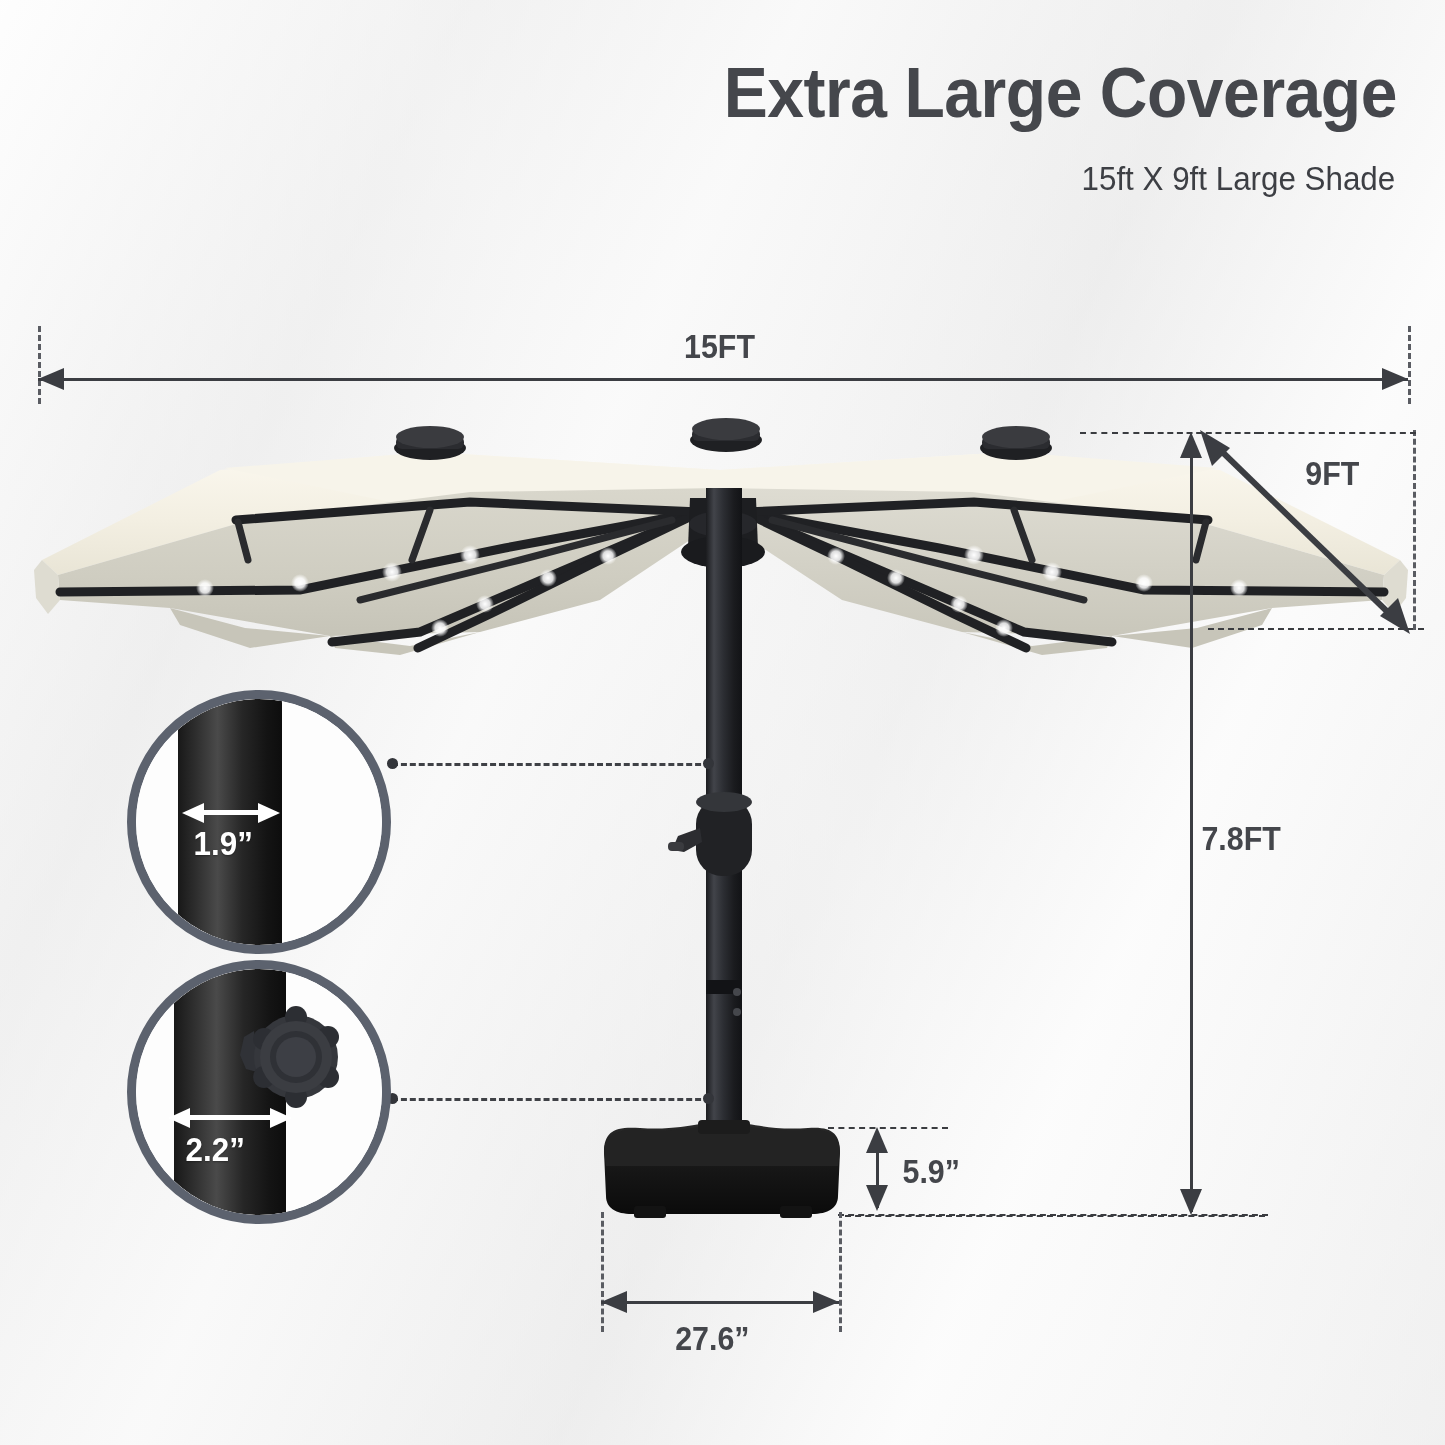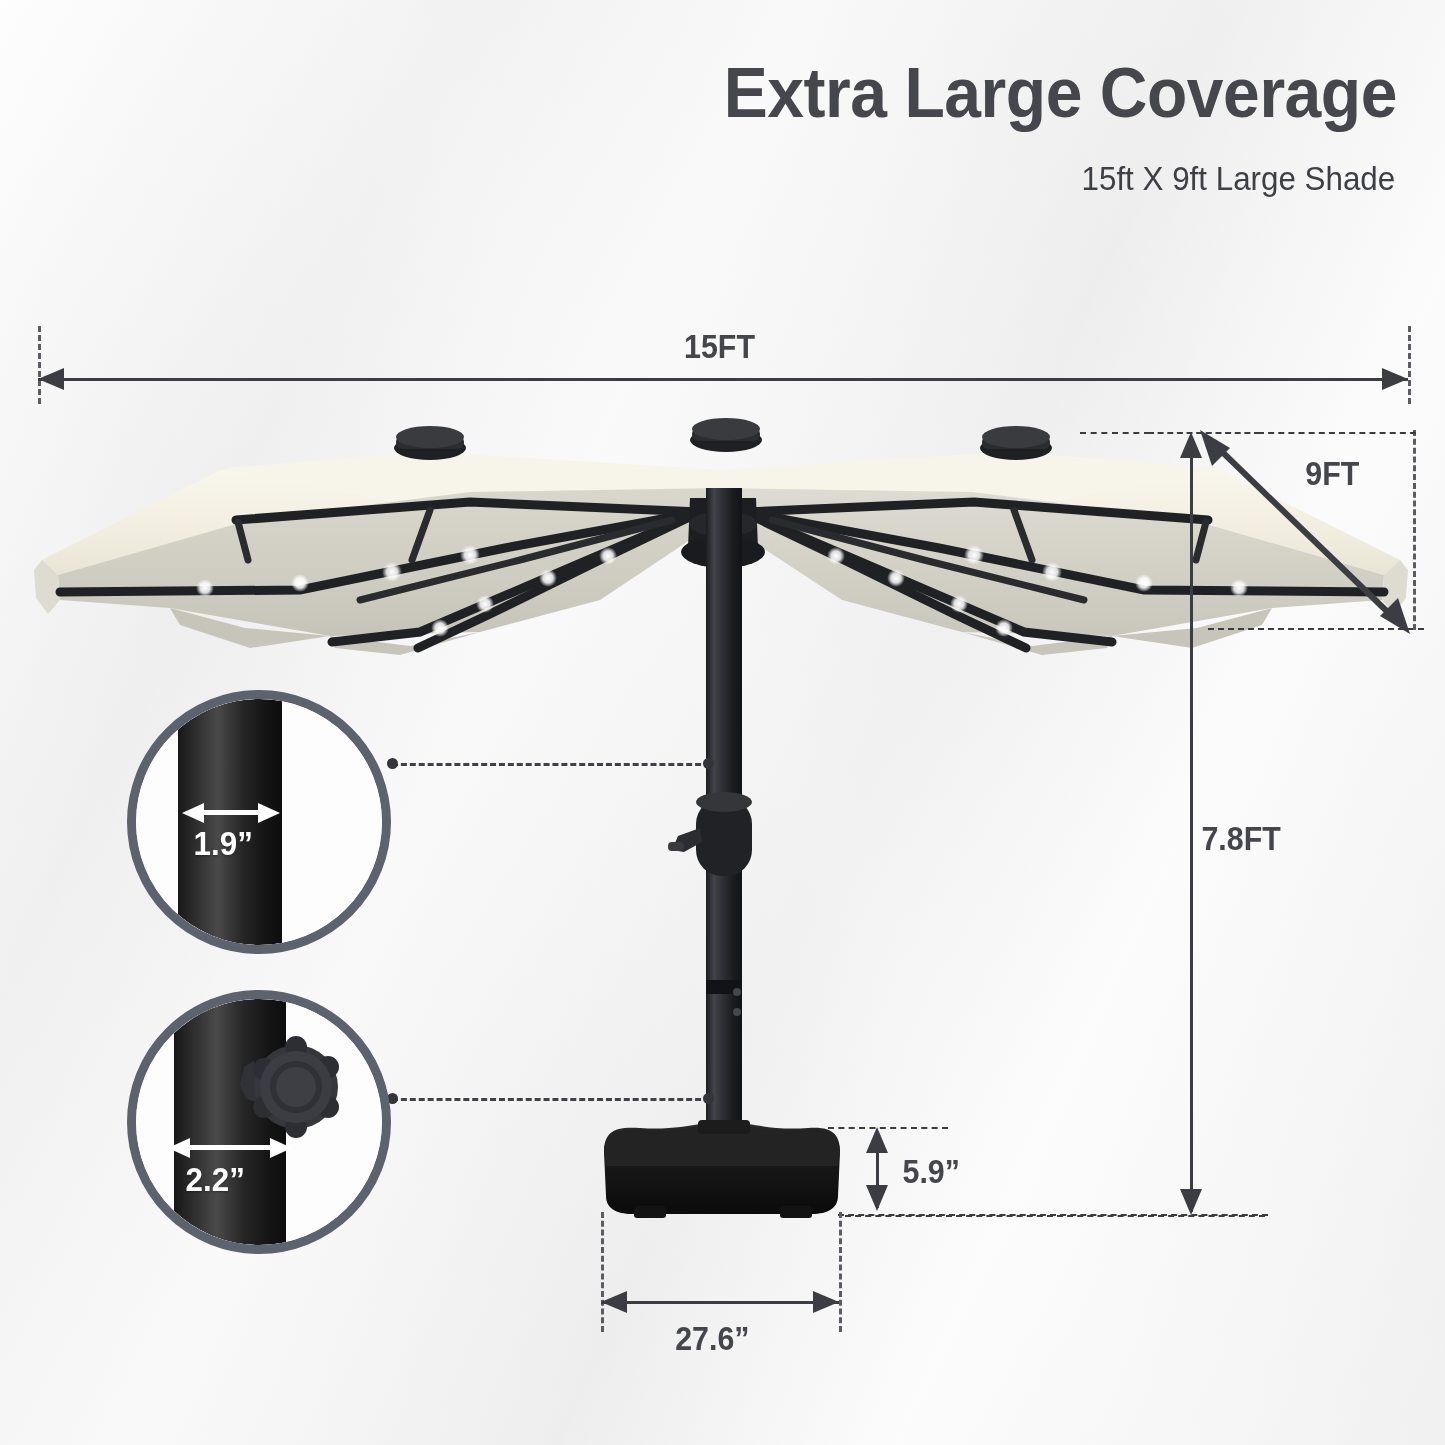--- a/index.html
+++ b/index.html
@@ -377,21 +377,21 @@
       <div class="ah ah-white-left" style="left:46px; top:104px;"></div>
       <div class="ah ah-white-right" style="left:122px; top:104px;"></div>
       <div class="dim-white" style="left:56px; top:126px;">1.9”</div>
     </div>
   </div>
 
   <div class="leader" style="left:392px; top:1098px; width:318px;"></div>
   <div class="leader-dot" style="left:387px; top:1093px;"></div>
   <div class="leader-dot" style="left:703px; top:1093px;"></div>
 
-  <div class="callout" style="left:127px; top:990px; width:264px; height:264px;">
+  <div class="callout" style="left:127px; top:960px; width:264px; height:264px;">
     <div class="callout-inner">
       <div class="pole-slab" style="left:38px; top:-6px; width:112px; height:276px; border-radius:10px;"></div>
       <svg width="264" height="264" viewBox="0 0 264 264" style="position:absolute;left:0;top:0;">
         <path d="M 118,62 L 108,68 L 104,86 L 110,100 L 124,104 Z" fill="#303237"></path>
         <circle cx="160" cy="88" r="42" fill="#35373c"></circle>
         <g fill="#2c2e33">
           <circle cx="128" cy="70" r="11"></circle>
           <circle cx="128" cy="108" r="11"></circle>
           <circle cx="160" cy="48" r="11"></circle>
           <circle cx="160" cy="128" r="11"></circle>

